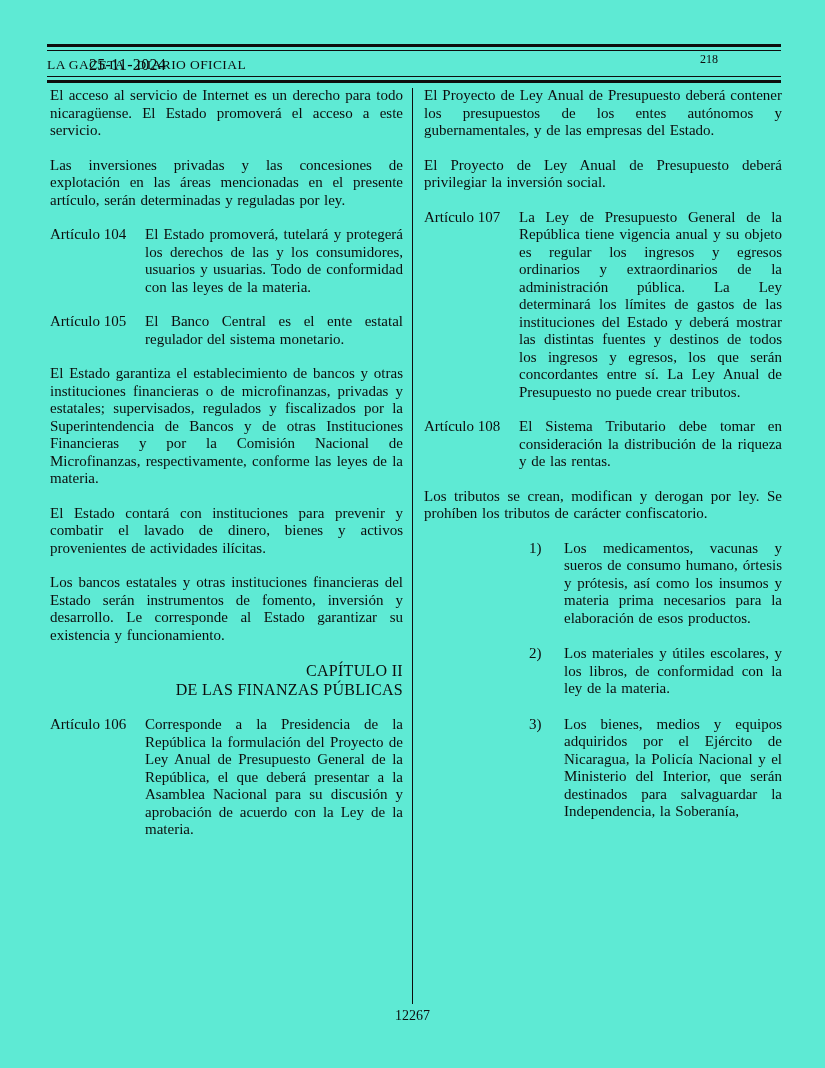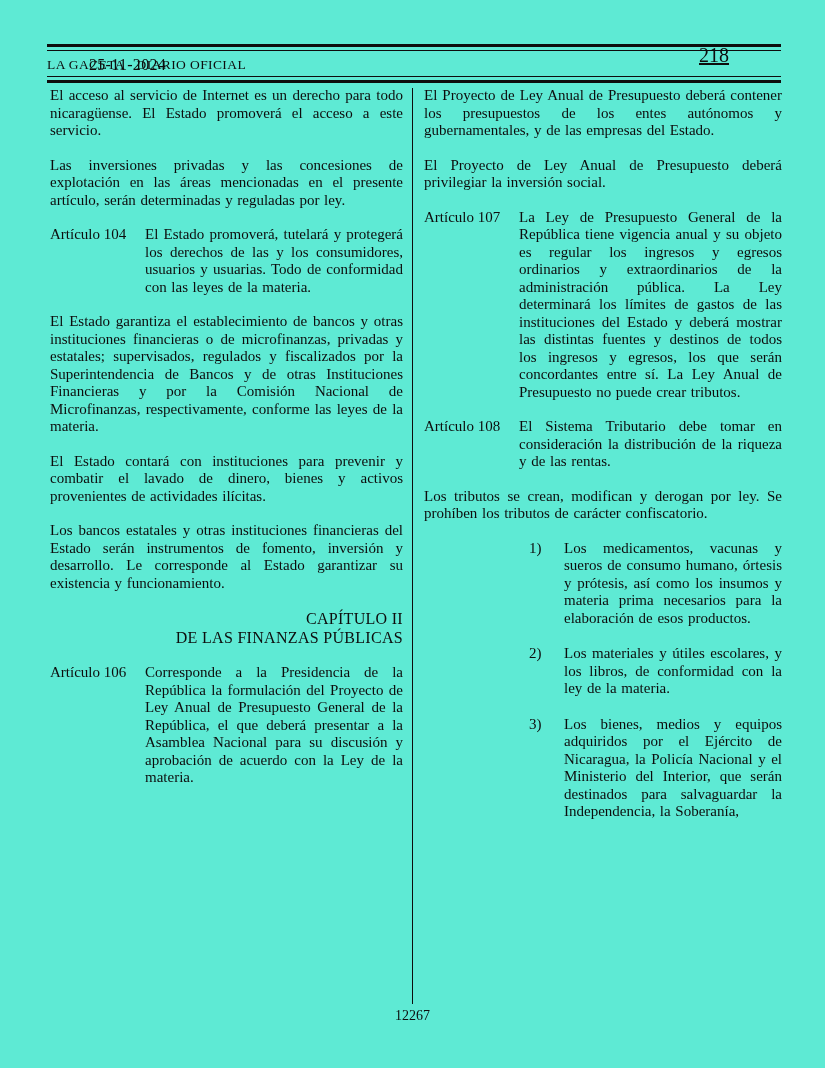--- a/index.html
+++ b/index.html
@@ -12,21 +12,21 @@
     margin:0 auto;
   }
   
   .header{position:absolute;left:47px;right:44px;top:44px;}
   .rule{height:3px;}
   .rule-top{border-top:3px solid #0d0d0d;border-bottom:1px solid #0d0d0d;}
   .rule-bottom{border-top:1px solid #0d0d0d;border-bottom:3px solid #0d0d0d;}
   .header-row{position:relative;height:25px;}
   .h-date{position:absolute;left:42px;bottom:2px;font-size:16px;letter-spacing:0.3px;}
   .h-title{position:absolute;left:0;right:0;bottom:3px;text-align:left;font-size:13.5px;letter-spacing:0.4px;}
-  .h-page{position:absolute;right:52px;bottom:9px;font-size:20px;text-decoration:underline;}
+  .h-page{position:absolute;right:63px;bottom:9px;font-size:12px;}
   
   .col{position:absolute;top:87px;font-weight:normal;font-size:15px;line-height:17.5px;}
   .col-left{left:50px;width:353px;}
   .col-right{left:424px;width:358px;}
   .divider{position:absolute;left:412px;top:88px;width:1px;height:916px;background:#0d0d0d;}
   .col p{margin:0 0 17px 0;text-align:justify;word-spacing:0.06em;}
   .indent{margin-left:95px;}
   .article{display:flex;margin:0 0 17px 0;}
   .art-label{width:95px;flex-shrink:0;}
   .art-body{flex:1;text-align:justify;word-spacing:0.06em;}
@@ -54,20 +54,24 @@
 
   <div class="col col-left">
     <p class="indent">El acceso al servicio de Internet es un derecho para todo nicaragüense. El Estado promoverá el acceso a este servicio.</p>
     <p class="indent">Las inversiones privadas y las concesiones de explotación en las áreas mencionadas en el presente artículo, serán determinadas y reguladas por ley.</p>
 
     <div class="article">
       <span class="art-label">Artículo 104</span>
       <span class="art-body">El Estado promoverá, tutelará y protegerá los derechos de las y los consumidores, usuarios y usuarias. Todo de conformidad con las leyes de la materia.</span>
     </div>
 
+    <div class="article">
+      <span class="art-label">Artículo 105</span>
+      <span class="art-body">El Banco Central es el ente estatal regulador del sistema monetario.</span>
+    </div>
     <p class="indent">El Estado garantiza el establecimiento de bancos y otras instituciones financieras o de microfinanzas, privadas y estatales; supervisados, regulados y fiscalizados por la Superintendencia de Bancos y de otras Instituciones Financieras y por la Comisión Nacional de Microfinanzas, respectivamente, conforme las leyes de la materia.</p>
     <p class="indent">El Estado contará con instituciones para prevenir y combatir el lavado de dinero, bienes y activos provenientes de actividades ilícitas.</p>
     <p class="indent">Los bancos estatales y otras instituciones financieras del Estado serán instrumentos de fomento, inversión y desarrollo. Le corresponde al Estado garantizar su existencia y funcionamiento.</p>
 
     <div class="chapter">
       <div>CAPÍTULO II</div>
       <div>DE LAS FINANZAS PÚBLICAS</div>
     </div>
 
     <div class="article">

